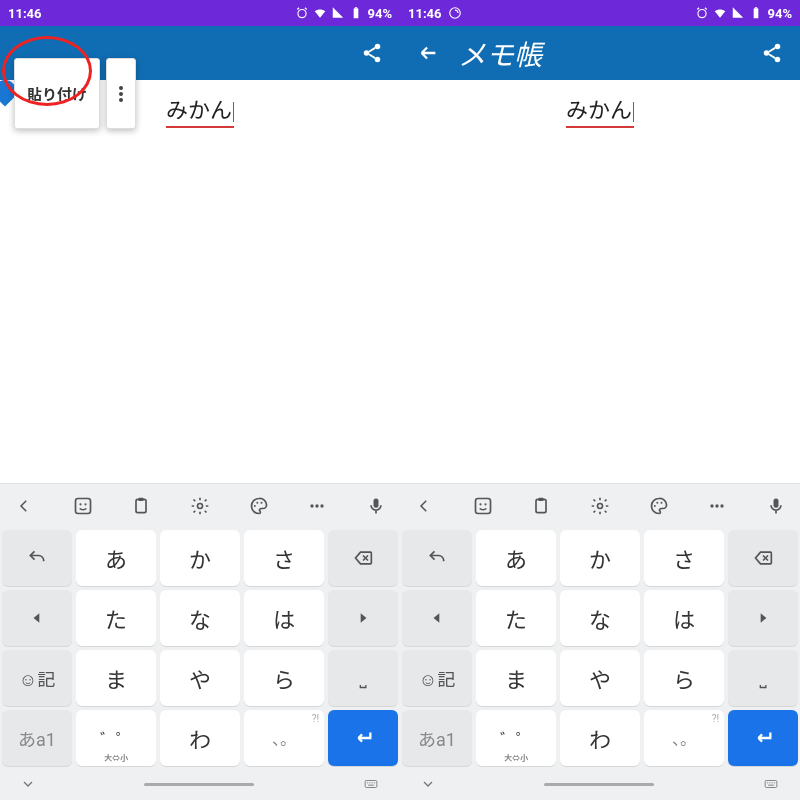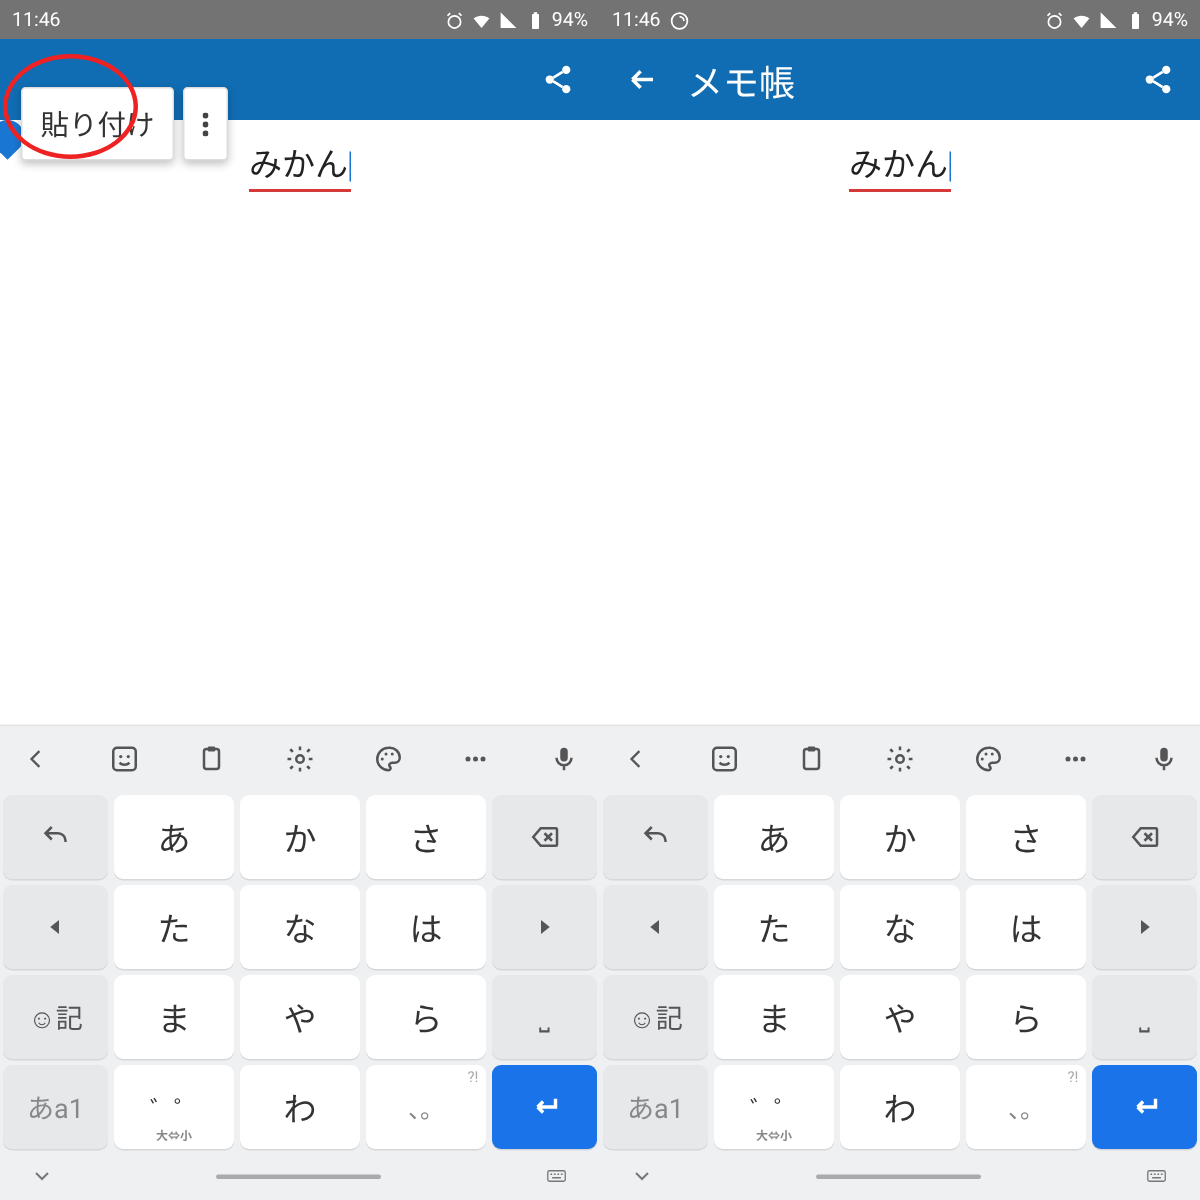--- a/index.html
+++ b/index.html
@@ -1,36 +1,36 @@
 <!DOCTYPE html>
 <html><head>
 <meta charset="utf-8">
 <style>
 * { margin: 0; padding: 0; box-sizing: border-box; font-family: Roboto, "Noto Sans JP", sans-serif; }
 body { width: 800px; height: 800px; background: #fff; display: flex; overflow: hidden; position: relative; }
 .pane { width: 400px; height: 800px; display: flex; flex-direction: column; background: #fff; }
 
-.statusbar { height: 26px; background: #737373; color: #fff; display: flex; align-items: center; justify-content: space-between; padding: 4px 8px; font-size: 13px; font-weight: 400; }
-.sb-right { display: flex; align-items: flex-end; gap: 4px; }
+.statusbar { height: 26px; background: #6d28d9; color: #fff; display: flex; align-items: center; justify-content: space-between; padding: 4px 8px; font-size: 13px; font-weight: 700; }
+.sb-right { display: flex; align-items: flex-start; gap: 4px; }
 .sb-ico { width: 14px; height: 14px; display: inline-block; }
 
 .appbar { height: 54px; background: #106db3; color: #fff; display: flex; align-items: center; padding: 0 8px; gap: 10px; }
-.appbar .title { font-size: 24px; flex: 1; }
+.appbar .title { font-size: 28px; flex: 1; font-style: italic; }
 .appbar .iconbtn { width: 40px; height: 40px; display: flex; align-items: center; justify-content: center; }
 .appbar .spacer { flex: 1; }
 
 .editor { flex: 1; background: #fff; position: relative; }
 .editor-line { position: absolute; top: 12px; left: 50%; transform: translateX(-50%); font-size: 22px; color: #222; }
 .underline { height: 2px; background: #d63939; margin-top: 2px; }
 .cursor { display:inline-block; width:1px; height:20px; background:#1976d2; vertical-align:middle; margin-left:1px;}
 .tear { position:absolute; top:0; left:-6px; width:22px; height:22px; background:#1976d2; border-radius:50% 50% 50% 0; transform:rotate(-45deg);}
 
 
 .ctx { position: absolute; top: 58px; left: 14px; display: flex; align-items: stretch; z-index: 5; }
-.ctx-btn { background: #fff; border: 1px solid #ddd; border-radius: 3px; padding: 10px 12px; font-size: 19px; color: #333; box-shadow: 0 2px 6px rgba(0,0,0,.25); }
+.ctx-btn { background: #fff; border: 1px solid #ddd; border-radius: 3px; padding: 24px 12px; font-size: 15px; color: #333; box-shadow: 0 2px 6px rgba(0,0,0,.25); font-weight: bold; }
 .ctx-more { background:#fff; border:1px solid #ddd; border-radius:3px; margin-left:6px; width:30px; display:flex; align-items:center; justify-content:center; box-shadow:0 2px 6px rgba(0,0,0,.25);}
 .annot { position:absolute; top:36px; left:2px; width:90px; height:70px; border:3px solid #e22; border-radius:50%; pointer-events:none; z-index:6;}
 
 
 .kb { background:#eef0f2; border-top:1px solid #e1e1e1; }
 .kb-toolbar { height:44px; display:flex; align-items:center; justify-content:space-between; padding:0 4px; }
 .kb-tool { width:40px; height:40px; display:flex; align-items:center; justify-content:center; color:#555; }
 .kb-grid { display:grid; grid-template-columns: 74px 1fr 1fr 1fr 74px; }
 .key { height:56px; display:flex; align-items:center; justify-content:center; font-size:22px; color:#333; background:#fff; margin:2px; border-radius:6px; box-shadow:0 1px 0 rgba(0,0,0,.1); position:relative;}
 .key.func { background:#e6e8ea; color:#555; font-size:18px;}

